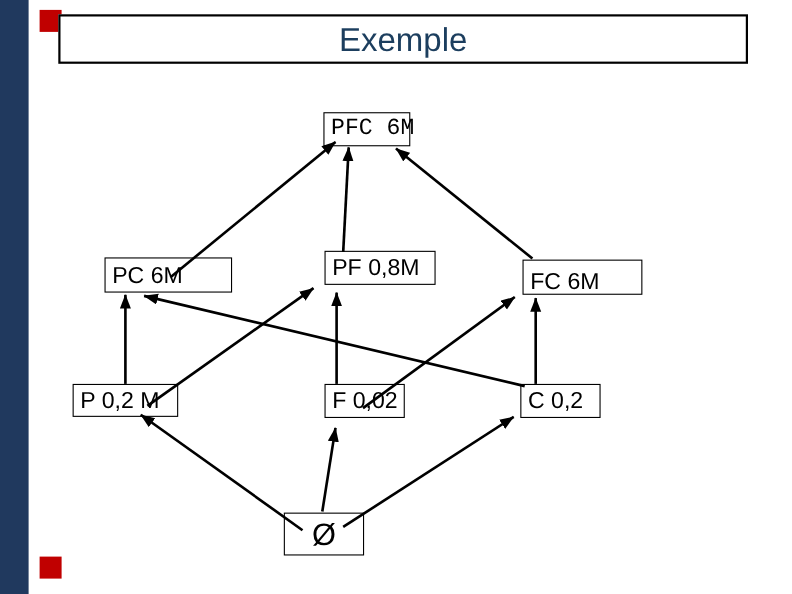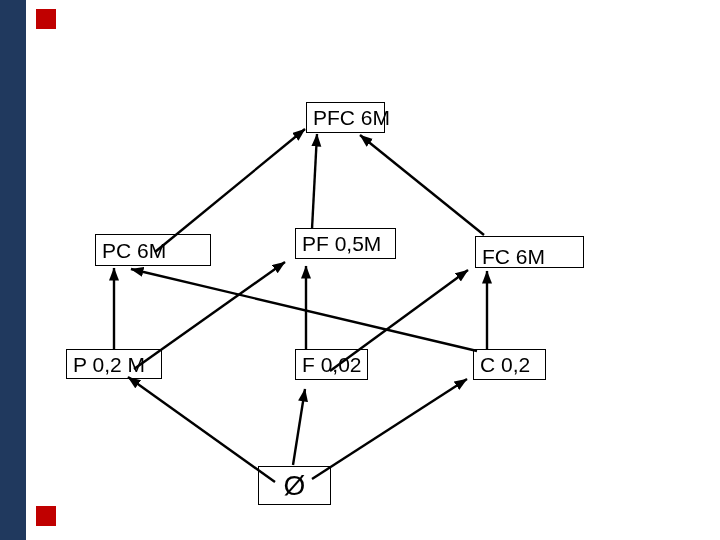--- a/index.html
+++ b/index.html
@@ -61,30 +61,33 @@
 </style>
 </head>
 <body>
 
 <div id="slide">
 
   <div id="accent-bar" style="background: rgb(32, 57, 94);"></div>
   <div id="accent-square-top" class="accent-square" style="background: rgb(192, 0, 0);"></div>
   <div id="accent-square-bottom" class="accent-square" style="background: rgb(192, 0, 0);"></div>
 
+  <div id="title-box">
+    <span id="title-text" style="color: rgb(28, 62, 94);">Exemple</span>
+  </div>
 
   <div id="nodes-layer">
-      <div class="node" style="left: 306px; top: 102px; width: 79px; height: 31px;">
+      <div class="node" style="left: 294px; top: 102px; width: 79px; height: 31px; font-family: Liberation Mono, monospace;">
         <span>PFC 6M</span>
       </div>
       <div class="node" style="left: 95px; top: 234px; width: 116px; height: 32px;">
         <span>PC 6M</span>
       </div>
       <div class="node" style="left: 295px; top: 228px; width: 101px; height: 31px;">
-        <span>PF 0,5M</span>
+        <span>PF 0,8M</span>
       </div>
       <div class="node" style="left: 475px; top: 236px; width: 109px; height: 32px; align-items: flex-end;">
         <span>FC 6M</span>
       </div>
       <div class="node" style="left: 66px; top: 349px; width: 96px; height: 30px; text-align: center;">
         <span>P 0,2 M</span>
       </div>
       <div class="node" style="left: 295px; top: 349px; width: 73px; height: 31px;">
         <span>F 0,02</span>
       </div>

